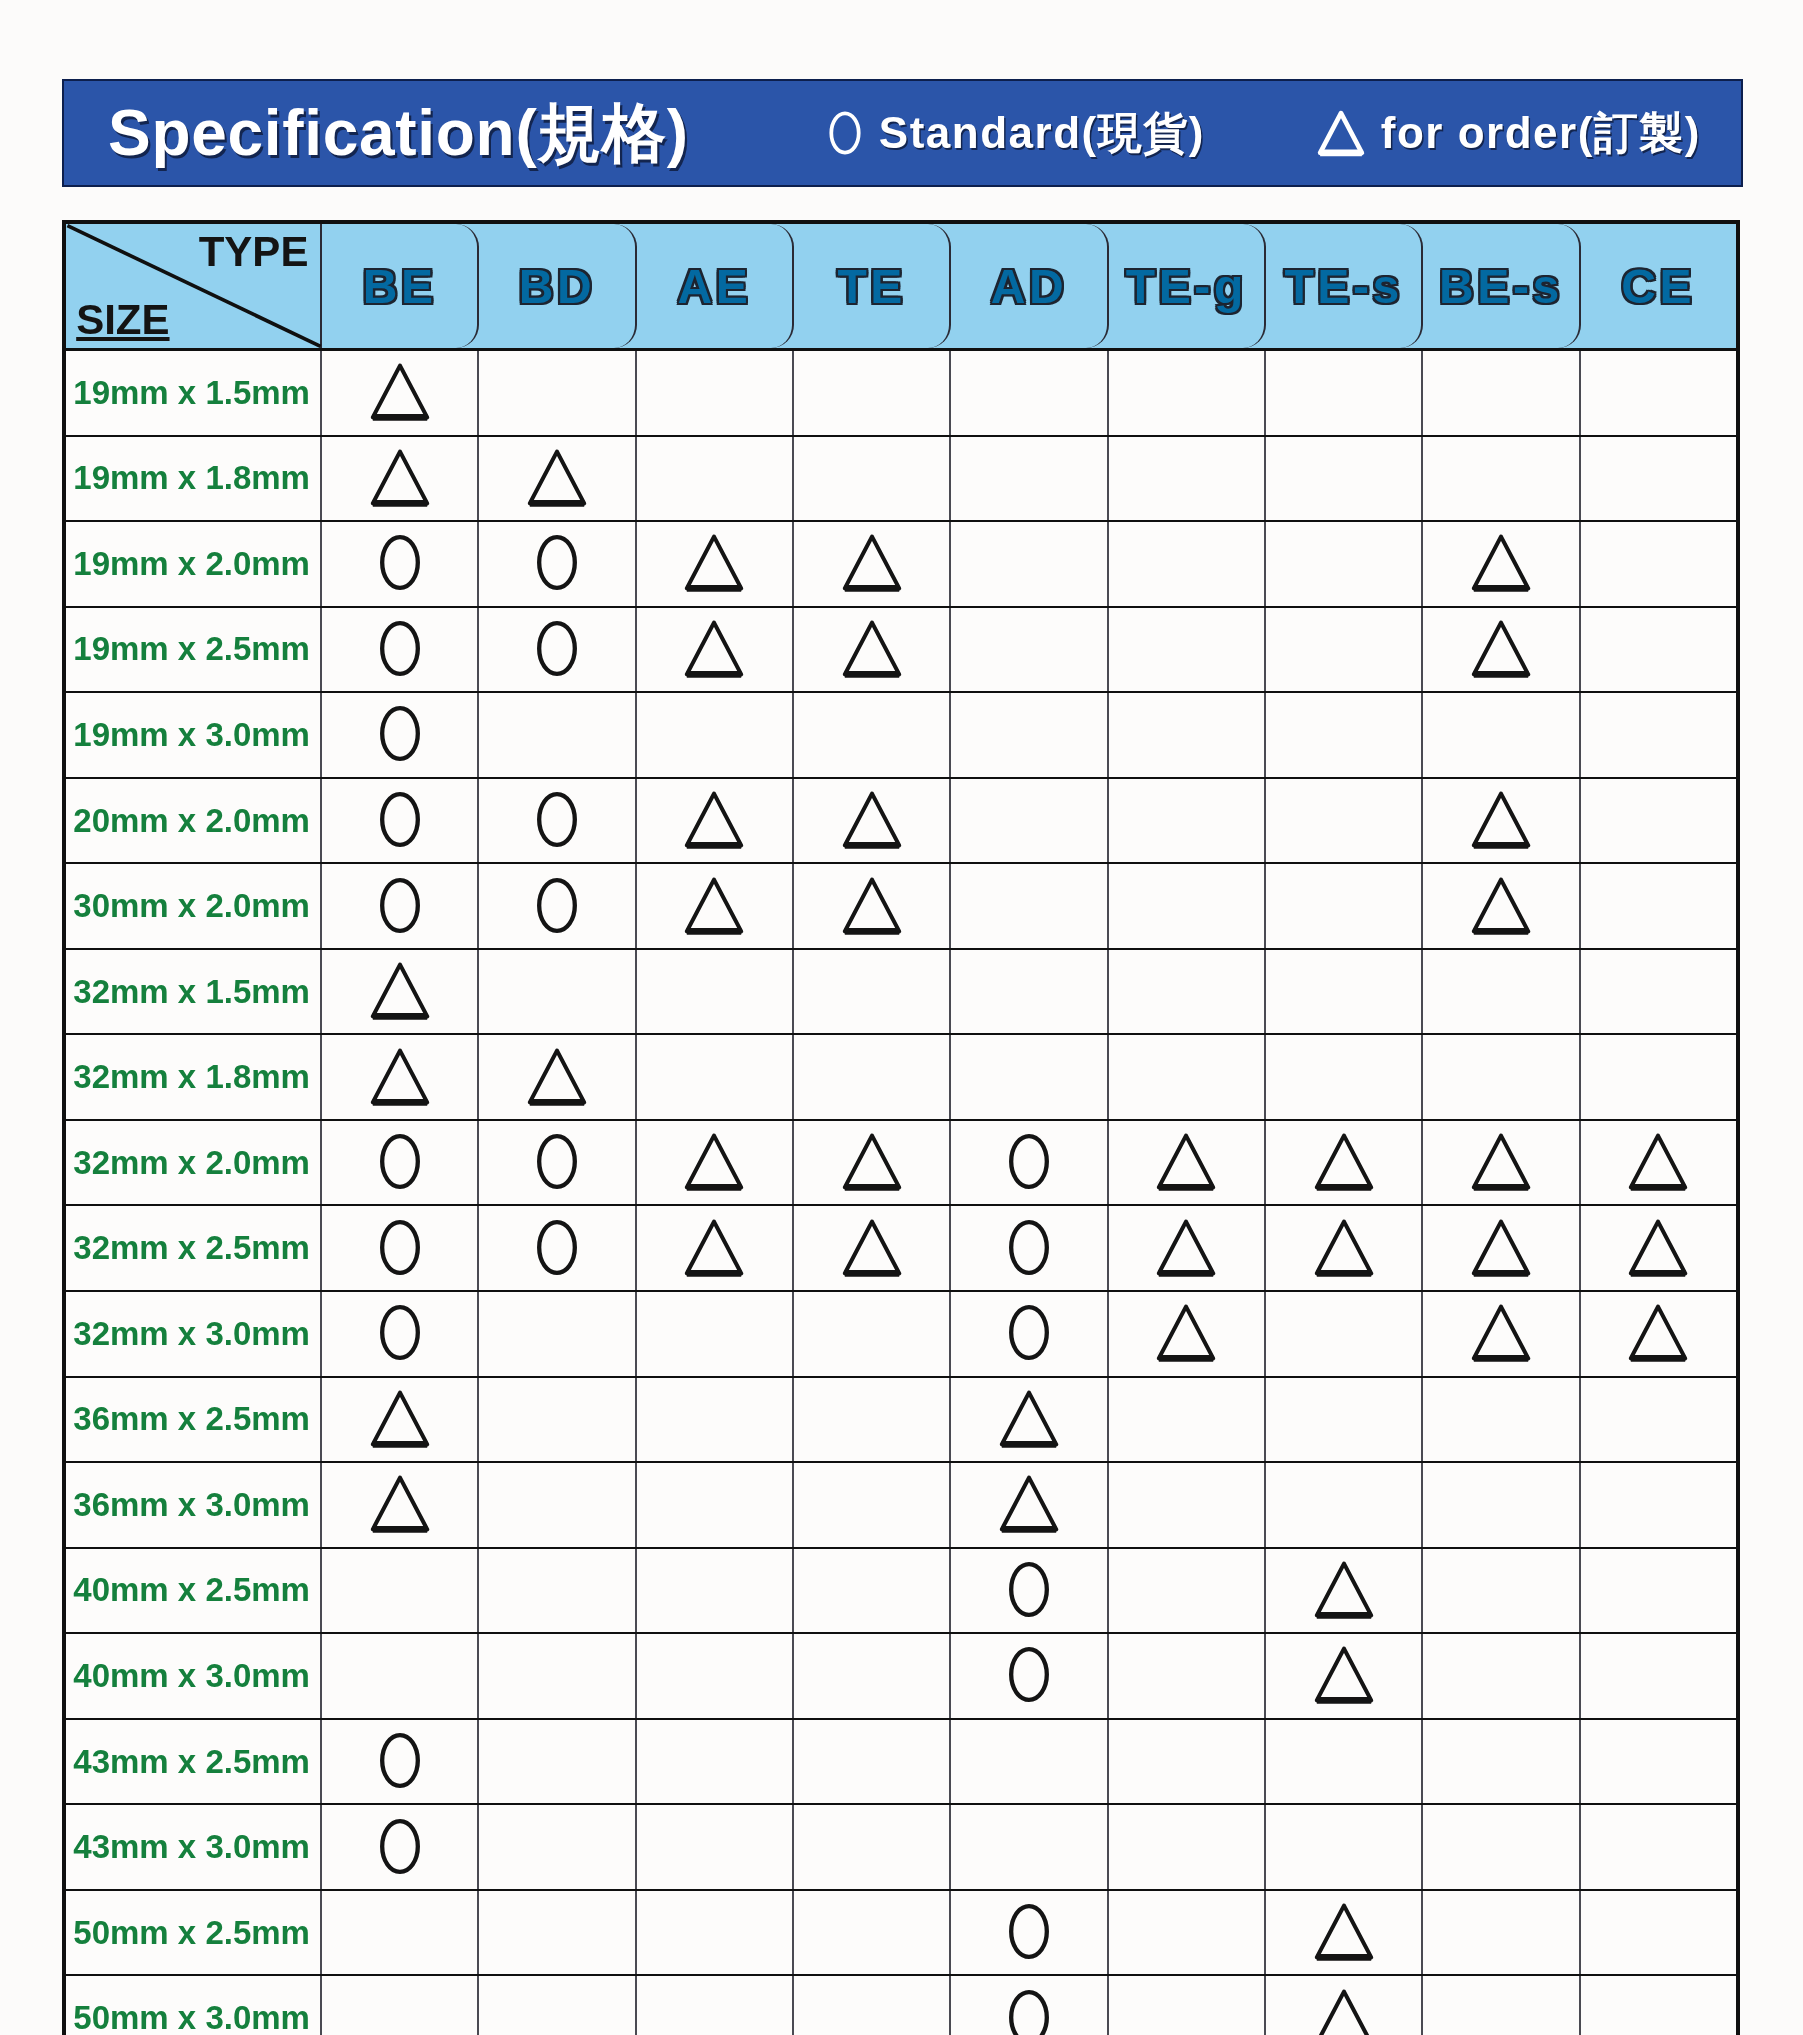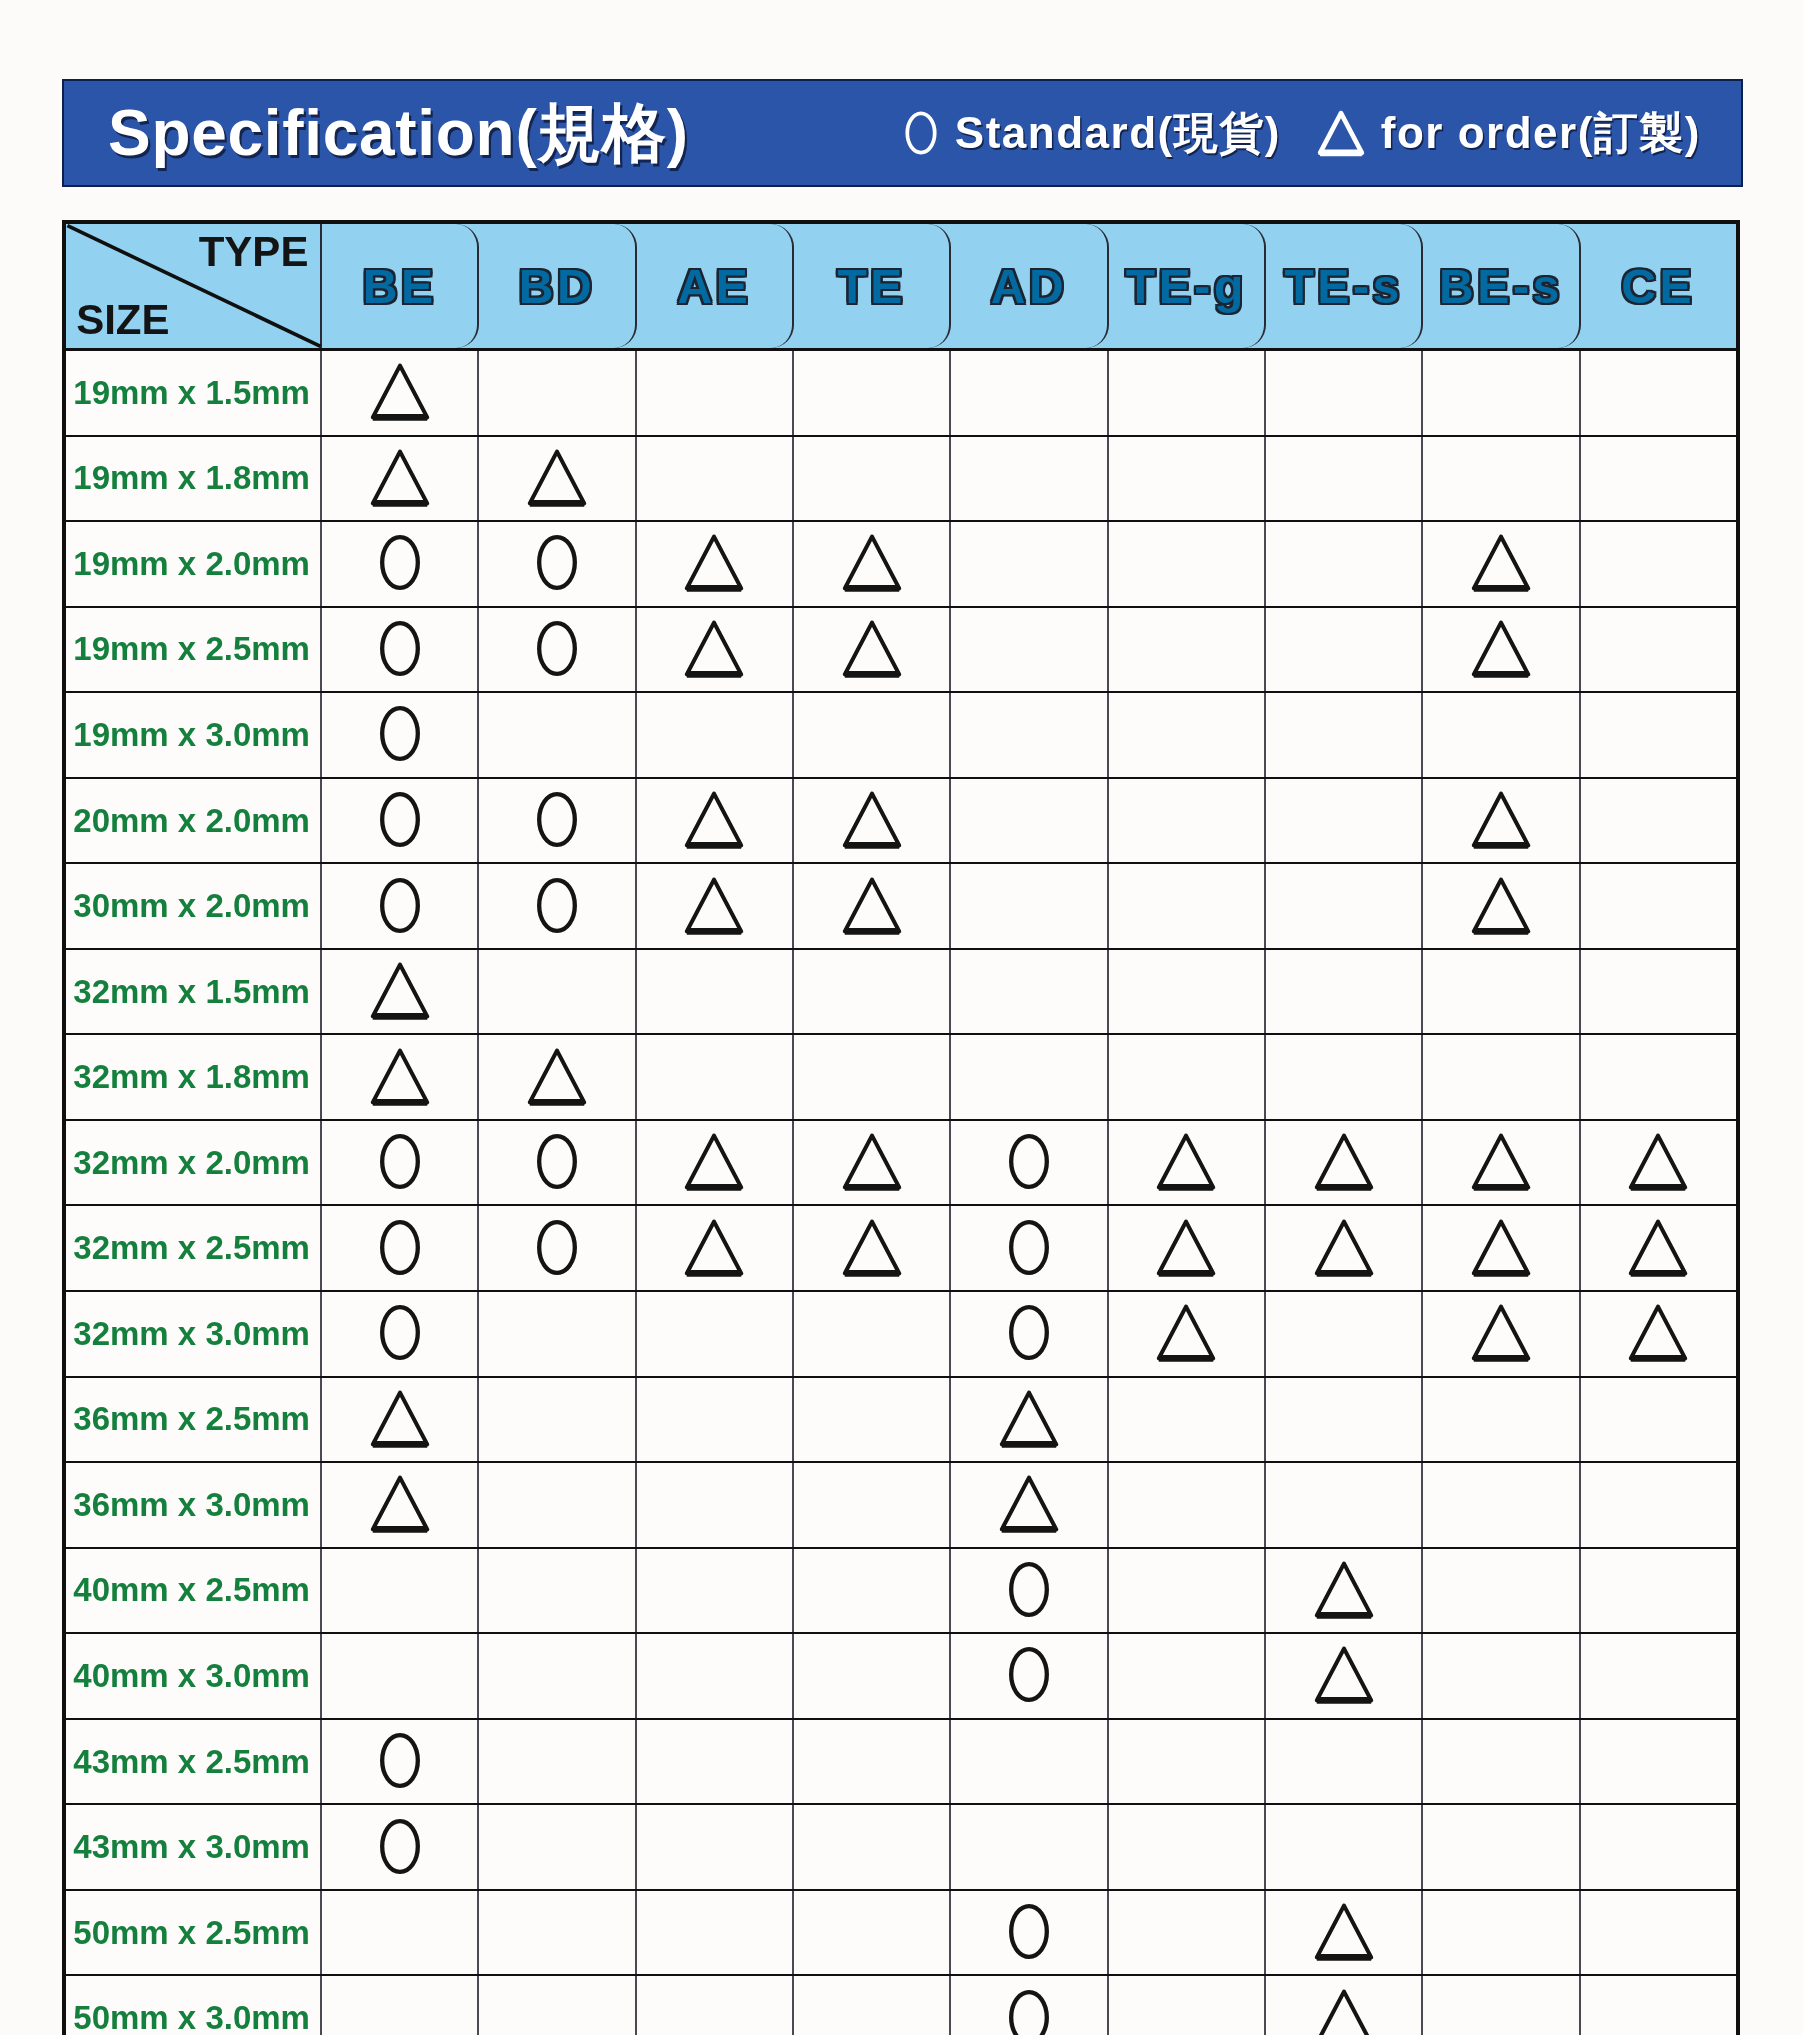--- a/index.html
+++ b/index.html
@@ -32,21 +32,21 @@
     font-weight: bold;
     color: #ffffff;
     letter-spacing: 0.7px;
     text-shadow: 2.2px 2.9px 0 #13254f;
     white-space: nowrap;
   }
   .legend {
     display: flex;
     align-items: flex-end;
     margin-left: auto;
-    gap: 33px;
+    gap: 109px;
   }
   .legend-item {
     display: flex;
     align-items: center;
     gap: 13px;
     white-space: nowrap;
   }
   .legend-item .sym { display: block; }
   .legend-label {
     font-size: 44px;
@@ -80,21 +80,21 @@
     border-right: 2.2px solid #2a2a35;
     box-sizing: border-box;
   }
   .corner svg { position: absolute; left: 0; top: 0; }
   .corner-type {
     position: absolute; top: 4.4px; right: 11.6px;
     font-size: 42px; font-weight: bold; color: #141414;
   }
   .corner-size {
     position: absolute; bottom: 4.4px; left: 10.2px;
-    font-size: 42px; font-weight: bold; color: #141414;
+    font-size: 42px; font-weight: bold; color: #141414; text-decoration: underline;
   }
   .hcell {
     flex: 1;
     border-right: 2.2px solid #2a2a35;
     box-sizing: border-box;
     display: flex;
     align-items: center;
     justify-content: center;
     font-size: 48px;
     font-weight: bold;

